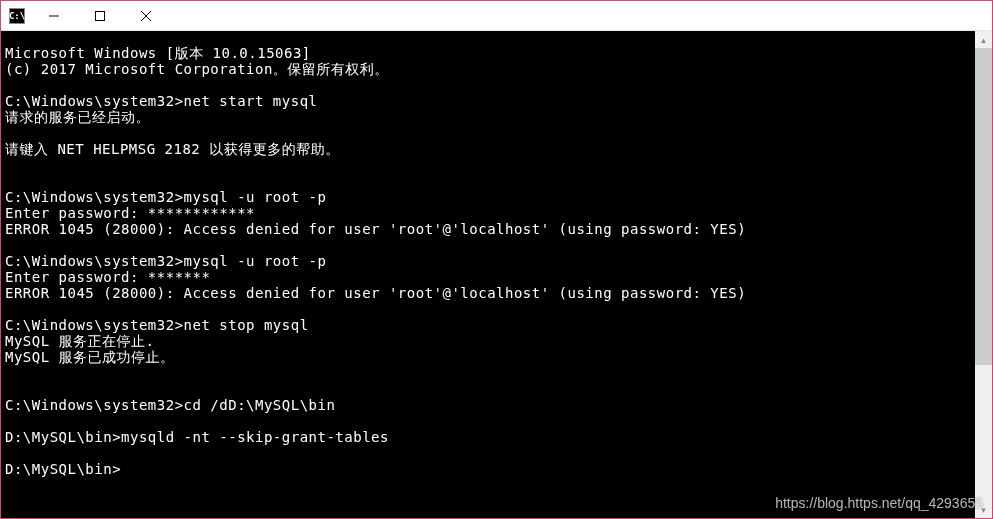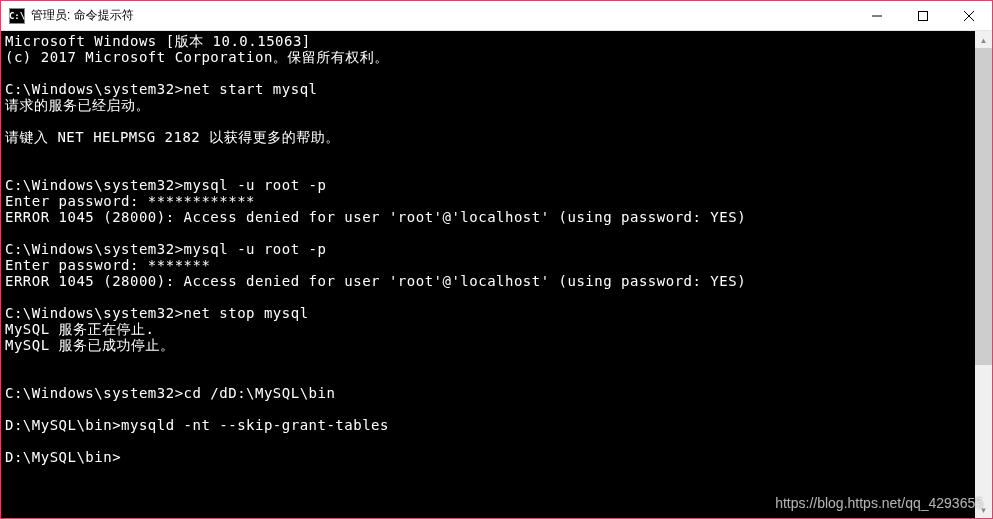--- a/index.html
+++ b/index.html
@@ -75,21 +75,21 @@
       background: #000;
       position: relative;
     }
     .terminal {
       flex: 1;
       background: #000;
       color: #fff;
       font-family: 'NSimSun', 'SimSun', 'Consolas', monospace;
       font-size: 14px;
       line-height: 16px;
-      padding: 2px 4px;
+      padding: 14px 4px;
       white-space: pre;
       overflow: hidden;
       letter-spacing: 0.5px;
     }
     .scrollbar {
       width: 17px;
       background: #f0f0f0;
       position: relative;
     }
     .scroll-arrow {
@@ -129,21 +129,20 @@
       text-shadow: 0 0 2px rgba(0,0,0,0.5);
       pointer-events: none;
     }
   </style>
 </head>
 <body>
 
 <div class="window">
   <div class="titlebar">
     <div class="app-icon">C:\</div>
-    <div class="title">管理员: 命令提示符</div>
     <div class="win-controls">
       <div class="win-btn">
         <svg viewBox="0 0 10 10">
             <line x1="0" y1="5" x2="10" y2="5" stroke="currentColor" stroke-width="1"></line>
           </svg>
       </div>
       <div class="win-btn">
         <svg viewBox="0 0 10 10">
             <rect x="0.5" y="0.5" width="9" height="9" fill="none" stroke="currentColor" stroke-width="1"></rect>
           </svg>

